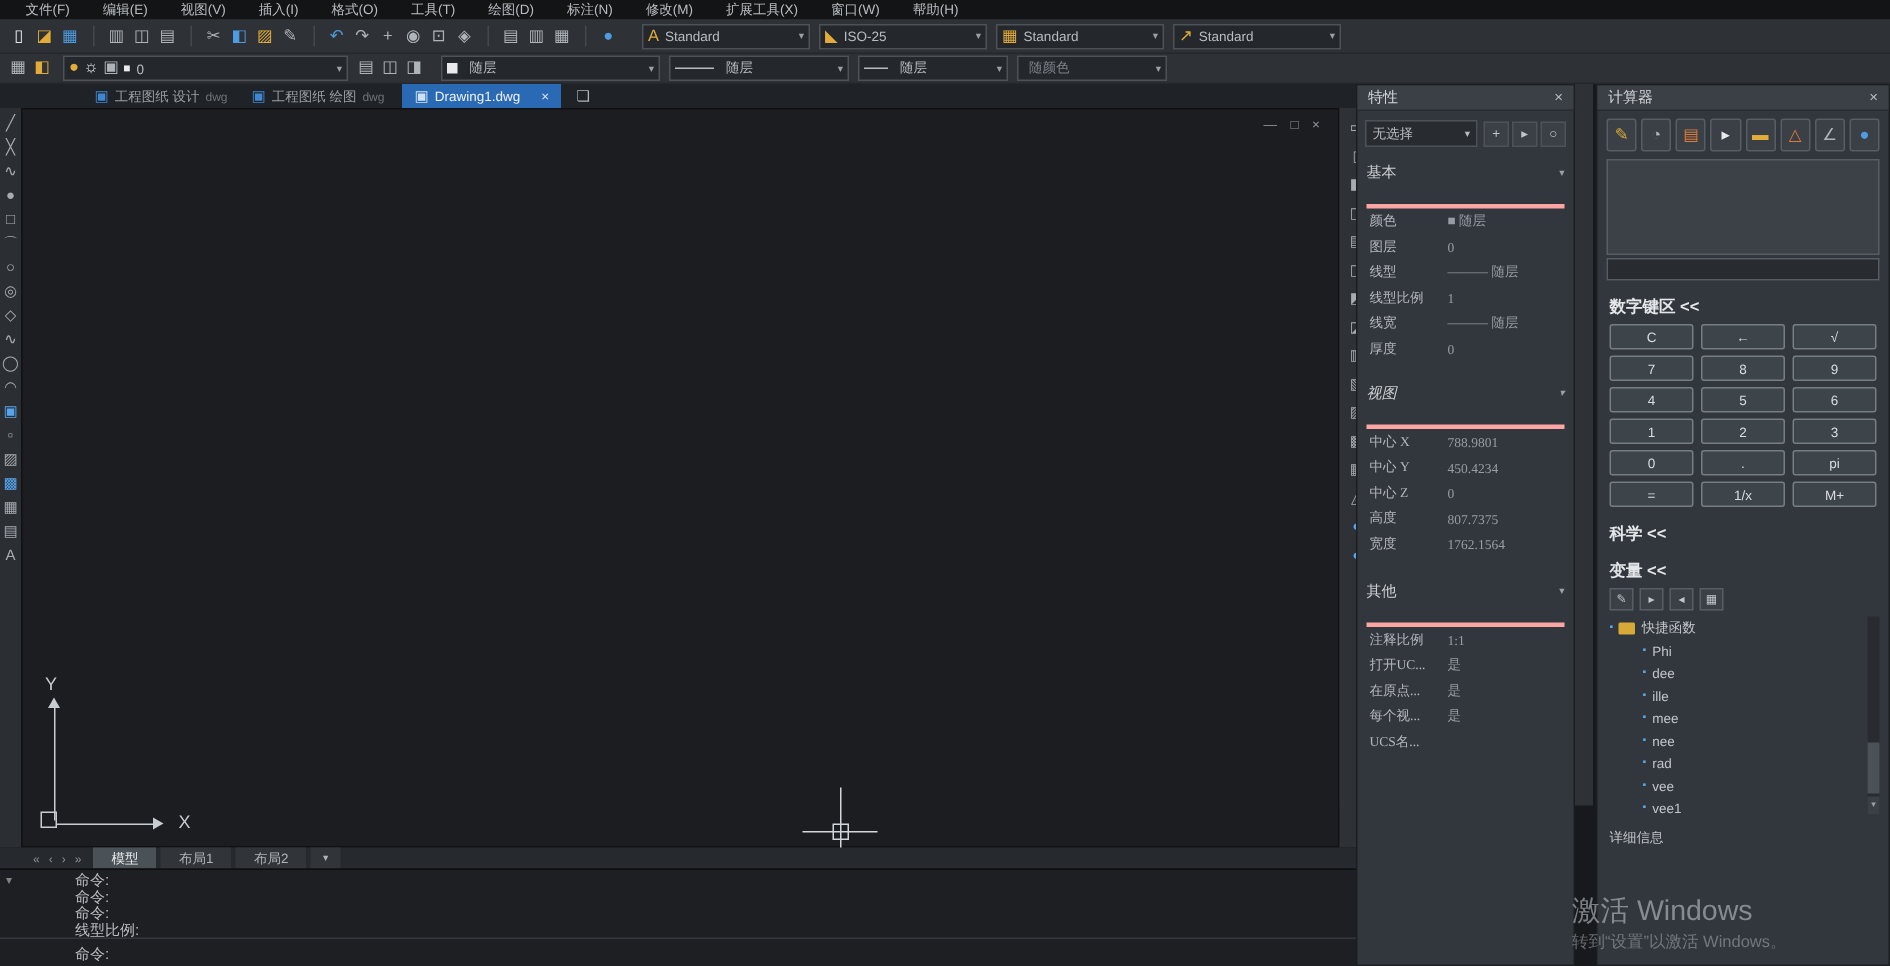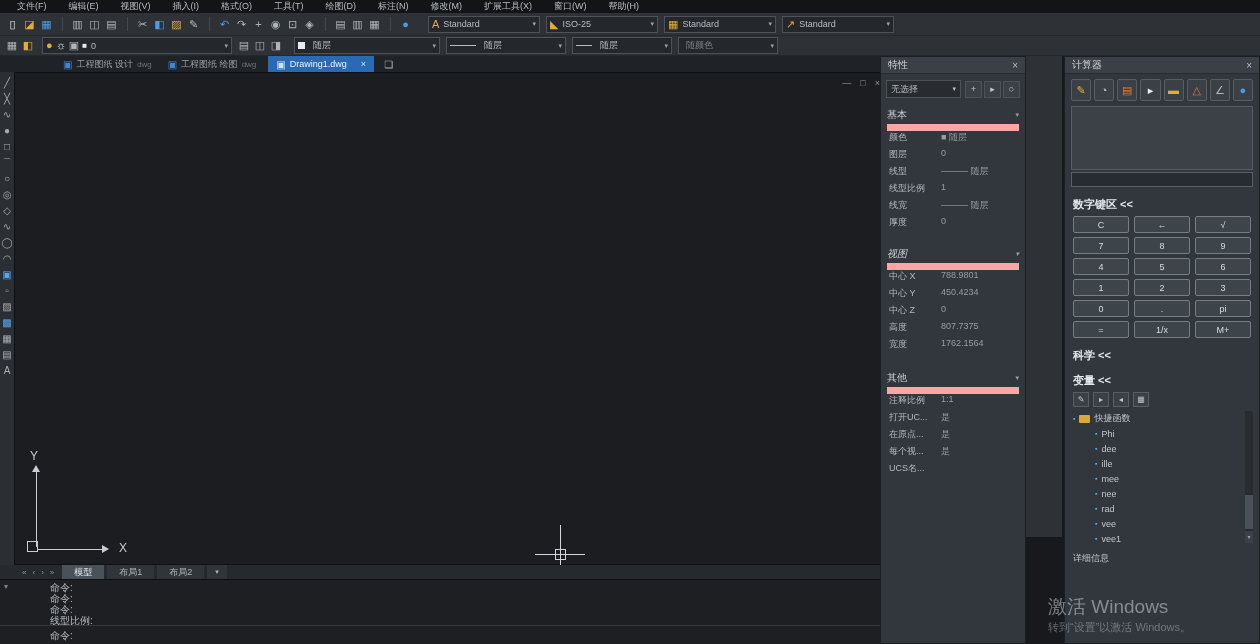--- a/index.html
+++ b/index.html
@@ -70,31 +70,31 @@
   .cmd-lines{position:absolute;left:50px;top:2px;font-size:10px;line-height:11px;color:#b9bdc1;}
   .cmd-input{position:absolute;left:50px;top:49px;font-size:10px;color:#b9bdc1;}
   .cmd-sep{position:absolute;left:0;top:45px;width:916px;border-top:1px solid #33373c;}
   
   .palette{position:absolute;top:56px;height:588px;background:#32373d;border:1px solid #1c1f22;
     box-sizing:border-box;}
   .pal-title{height:16px;background:#3a4046;display:flex;align-items:center;padding:0 7px;
     font-size:10px;color:#d2d5d8;border-bottom:1px solid #272b2f;}
   .pal-title .x{margin-left:auto;color:#b9bdc1;font-size:10px;}
   
-  .props{left:880px;width:146px;}
+  .props{left:904px;width:146px;}
   .sel-row{display:flex;align-items:center;margin:6px 5px 2px 5px;gap:4px;}
   .sel-dd{flex:1;display:flex;align-items:center;background:#282c30;border:1px solid #4c5258;
     height:16px;font-size:9px;color:#b9bdc1;padding:0 4px;}
   .sel-dd .caret{margin-left:auto;font-size:7px;}
   .mini-btn{width:15px;height:15px;border:1px solid #4c5258;background:#3a4046;display:flex;
     align-items:center;justify-content:center;font-size:9px;}
   .sec-hdr{display:flex;align-items:center;margin:10px 6px 0 6px;font-size:10px;color:#cdd0d3;
-    border-bottom:7px solid #fca5a5;padding-bottom:2px;}
+    border-bottom:3px solid #fca5a5;padding-bottom:14px;}
   .sec-hdr .caret{margin-left:auto;font-size:7px;color:#9aa0a5;}
-  .prow{display:flex;font-size:9px;height:17px;align-items:flex-start;padding:0 8px;}
+  .prow{display:flex;font-size:9px;height:17px;align-items:center;padding:0 8px;font-family:Liberation Serif, serif;}
   .prow .pl{width:52px;color:#b4b8bc;white-space:nowrap;overflow:hidden;}
   .prow .pv{color:#979da3;white-space:nowrap;}
   
   .calc{left:1064px;width:196px;}
   .calc-toolbar{display:flex;gap:3px;margin:5px 6px;}
   .cbtn{width:20px;height:20px;background:#3a4046;border:1px solid #565d64;border-radius:2px;
     display:flex;align-items:center;justify-content:center;font-size:11px;}
   .calc-hist{margin:2px 6px;height:62px;background:#3b4147;border:1px solid #565d64;}
   .calc-in{margin:2px 6px;height:13px;background:#282c30;border:1px solid #565d64;}
   .chdr{margin:10px 6px 4px 8px;font-size:11px;color:#e4e7ea;font-weight:bold;}

